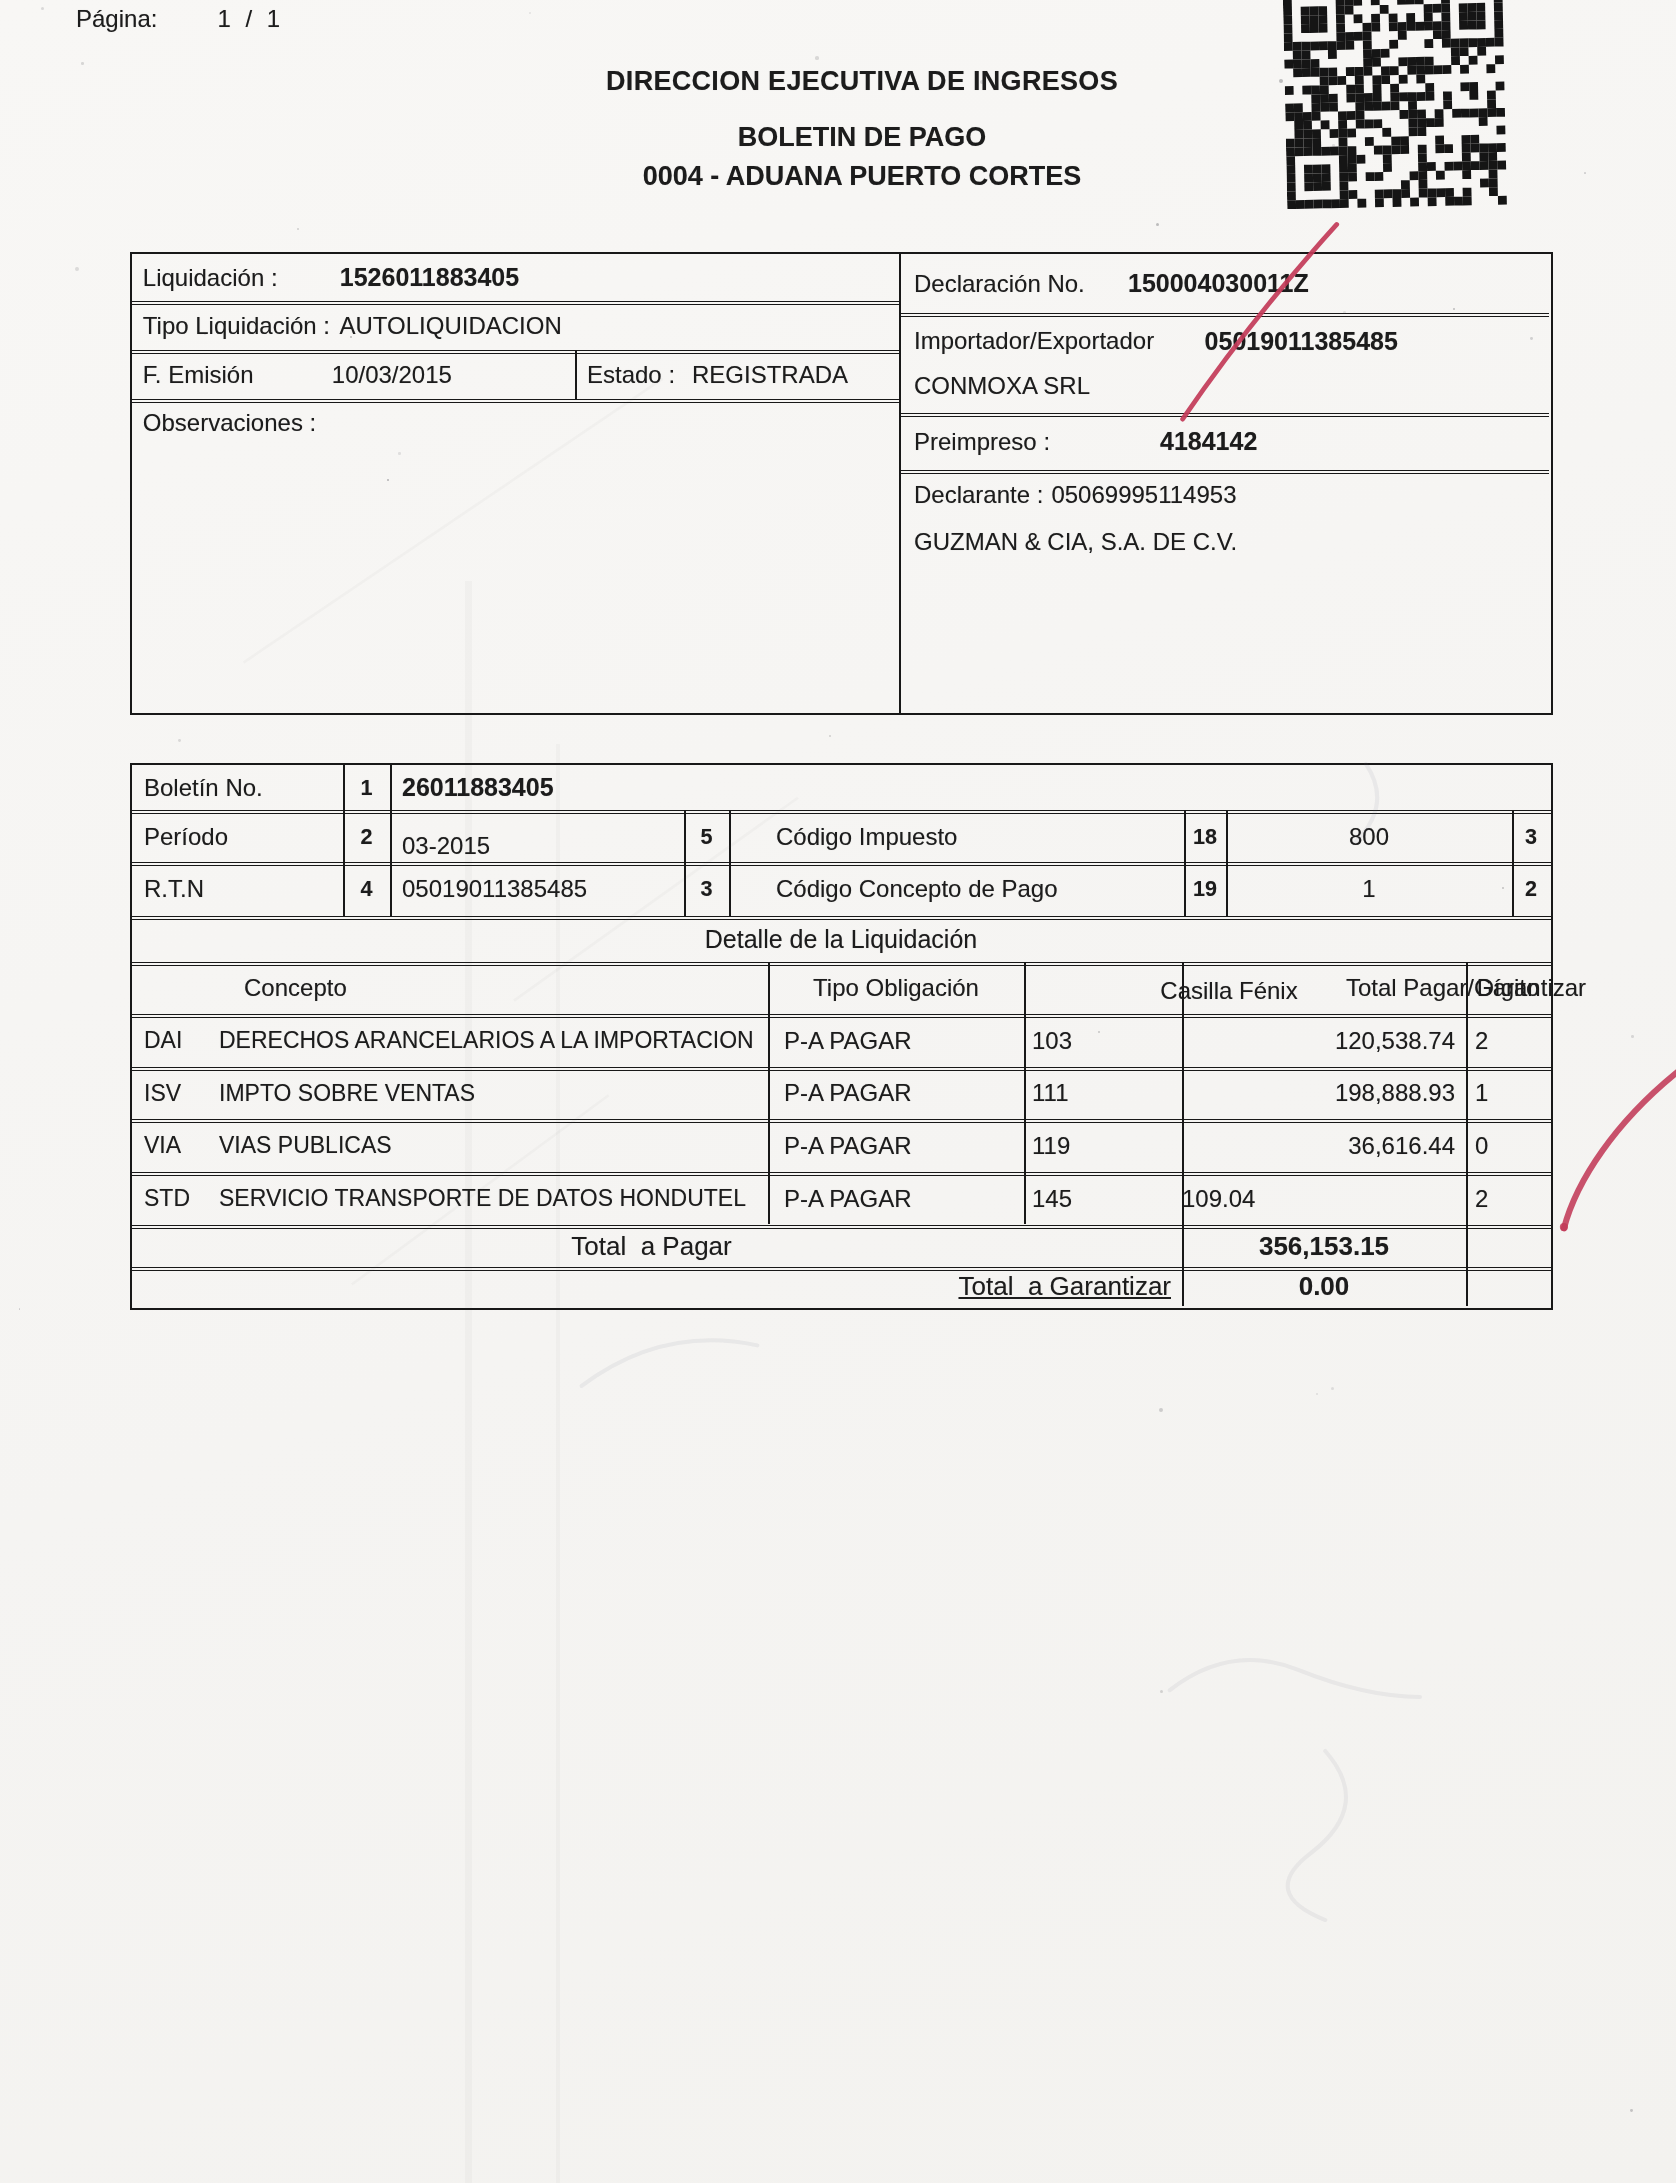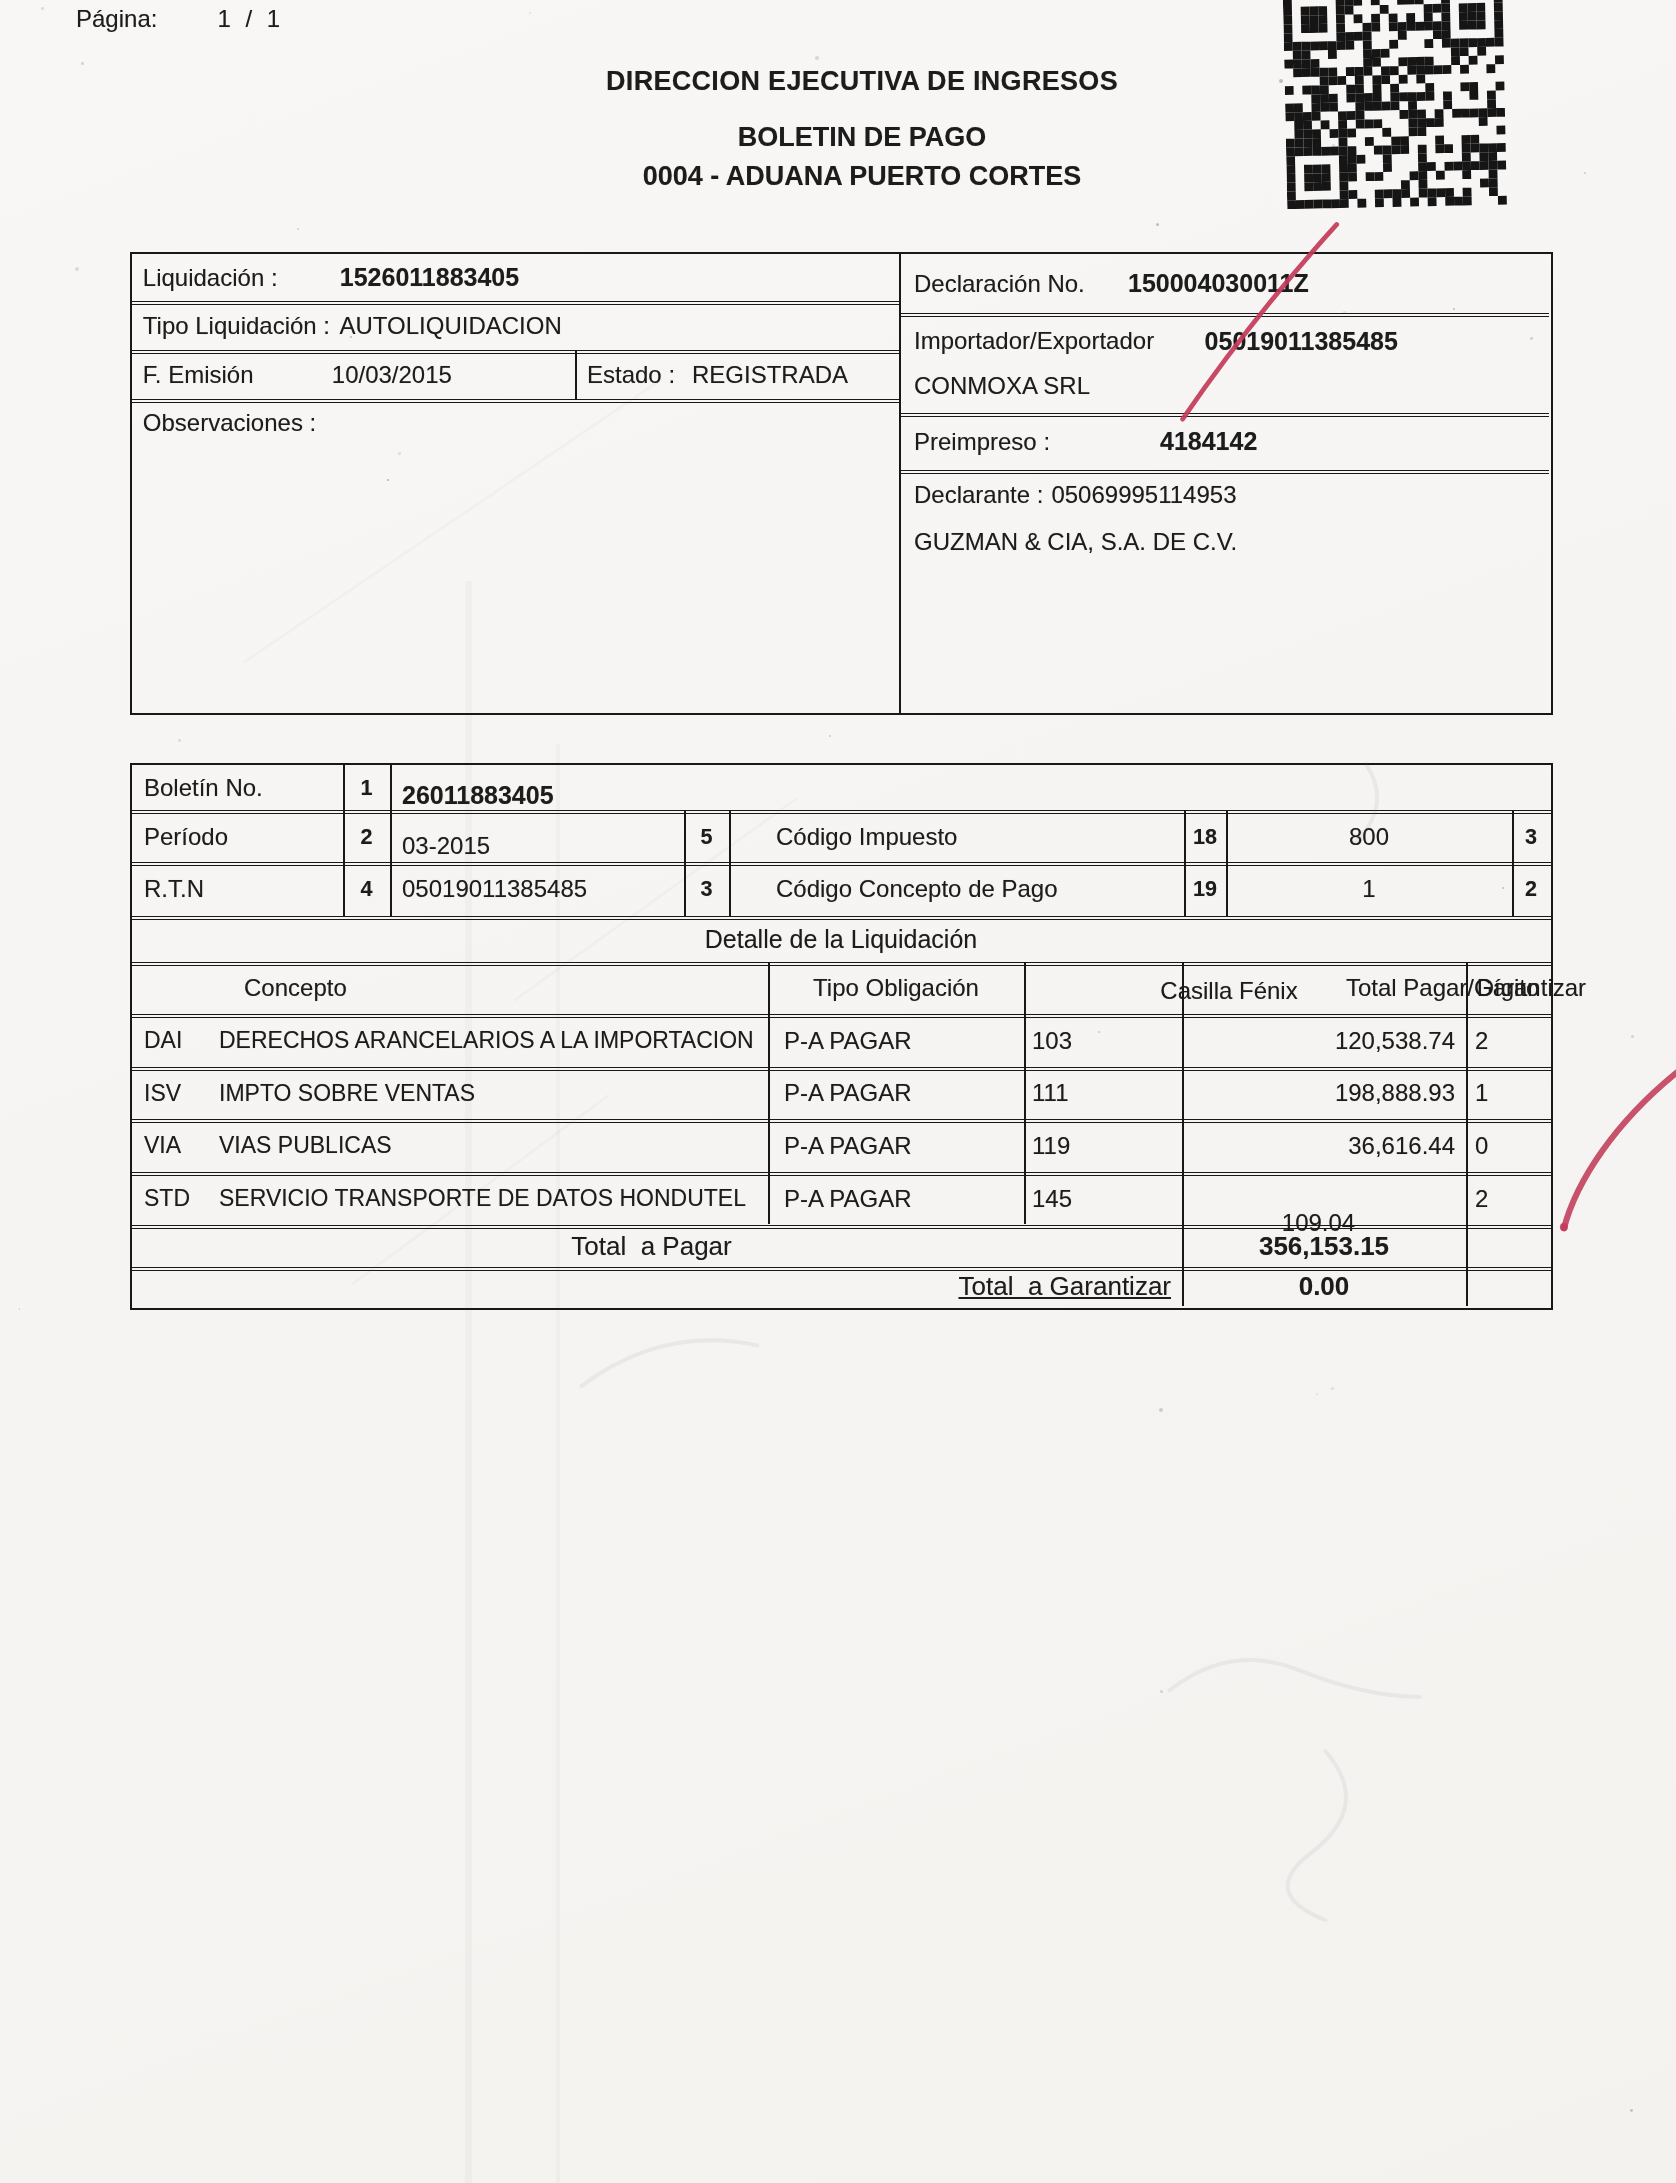--- a/index.html
+++ b/index.html
@@ -473,21 +473,21 @@
     <div class="hline" style="top:502px;"></div>
 
     <div class="vline" style="left:211px; height:45px;"></div>
     <div class="vline" style="left:258px; height:45px;"></div>
     <div class="cell" style="left:12px; top:0; width:196px; height:45px;">
       <span class="lbl">Boletín No.</span>
     </div>
     <div class="cell" style="left:211px; top:0; width:47px; height:45px;">
       <span class="boxnum">1</span>
     </div>
-    <div class="cell" style="left:270px; top:0; width:1082px; height:45px;align-items:flex-end;">
+    <div class="cell" style="left:270px; top:0; width:1082px; height:45px;">
       <span class="val-b">26011883405</span>
     </div>
 
     <div class="vline" style="left:211px;  top:45px; height:107px;"></div>
     <div class="vline" style="left:258px;  top:45px; height:107px;"></div>
     <div class="vline" style="left:552px;  top:45px; height:107px;"></div>
     <div class="vline" style="left:597px;  top:45px; height:107px;"></div>
     <div class="vline" style="left:1052px; top:45px; height:107px;"></div>
     <div class="vline" style="left:1094px; top:45px; height:107px;"></div>
     <div class="vline" style="left:1380px; top:45px; height:107px;"></div>
@@ -629,21 +629,21 @@
       </div>
     <div class="cell det" style="left:87px; top:407px; width:548px; height:53px;">
         <span>SERVICIO TRANSPORTE DE DATOS HONDUTEL</span>
       </div>
     <div class="cell" style="left:652px; top:407px; width:237px; height:53px;">
         <span class="amt">P-A PAGAR</span>
       </div>
     <div class="cell" style="left:900px; top:407px; width:149px; height:53px;">
         <span class="amt">145</span>
       </div>
-    <div class="cell" style="left:1050px; top:431px; width:273px; height:53px; justify-content:center;">
+    <div class="cell" style="left:1050px; top:407px; width:273px; height:53px; justify-content:flex-start;">
         <span class="amt">109.04</span>
       </div>
     <div class="cell" style="left:1343px; top:407px; width:74px; height:53px;">
         <span class="amt">2</span>
       </div>
 
     <div class="cell" style="left:0; top:460px; width:1039px; height:43px; justify-content:center;">
       <span style="font-size:26px; white-space:pre;">Total  a Pagar</span>
     </div>
     <div class="cell" style="left:1050px; top:460px; width:284px; height:43px; justify-content:center;">

